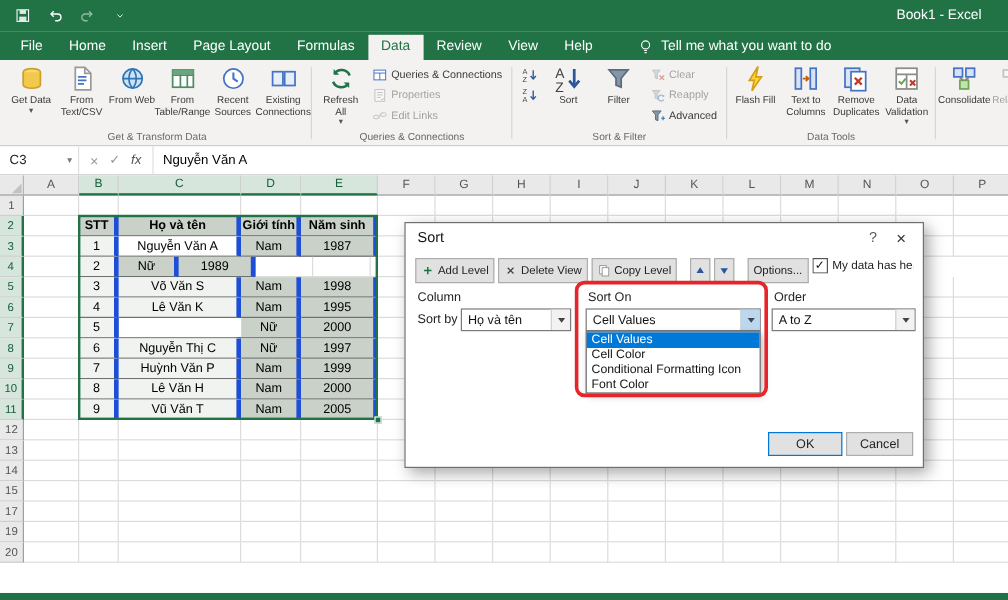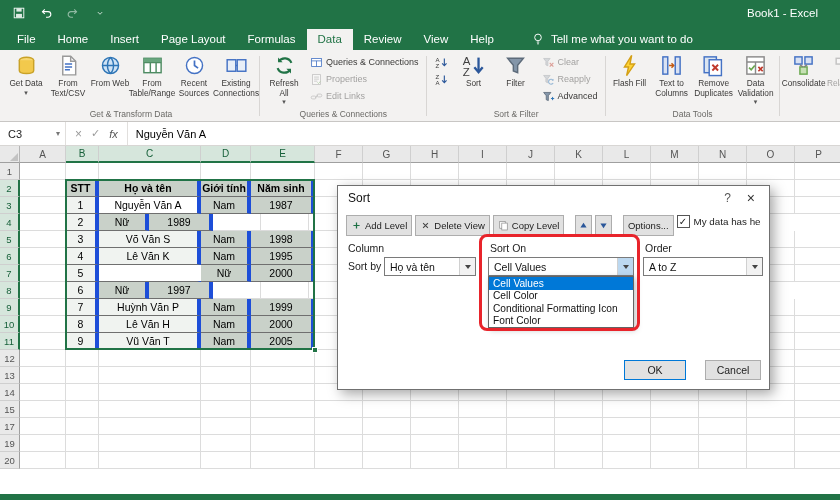--- a/index.html
+++ b/index.html
@@ -80,21 +80,21 @@
   .chkbox{width:13px;height:13px;flex:0 0 13px;background:#fff;border:1px solid #555;display:flex;align-items:center;justify-content:center;font-size:10px;color:#1a1a1a;}
   .chkbox.checked::after{content:"✓";}
   .dlabel{position:absolute;font-size:10.5px;color:#222;}
   .combo{position:absolute;height:19px;background:#fff;border:1px solid #7a7a7a;display:flex;align-items:center;font-size:10.5px;padding-left:5px;top:71px;color:#111;}
   .cbtn{margin-left:auto;width:16px;height:100%;display:flex;align-items:center;justify-content:center;border-left:1px solid #d0d0d0;background:#f2f2f2;}
   .cbtn.open{background:#bcd8f0;}
   .tri{width:0;height:0;border-left:3.5px solid transparent;border-right:3.5px solid transparent;border-top:4.5px solid #444;}
   .droplist{position:absolute;left:150px;top:90px;width:146px;background:#fff;border:1px solid #646464;box-shadow:2px 2px 6px rgba(0,0,0,.25);z-index:45;}
   .dropitem{height:12.5px;display:flex;align-items:center;padding:0 4px;font-size:10.2px;color:#111;white-space:nowrap;overflow:hidden;}
   .dropitem.selhl{background:#0078d7;color:#fff;}
-  .dfoot{position:absolute;right:8px;bottom:9px;display:flex;gap:19px;align-items:center;}
+  .dfoot{position:absolute;right:8px;bottom:9px;display:flex;gap:3px;align-items:center;}
   .dbtn.okbtn{width:62px;height:20px;justify-content:center;border:1px solid #0078d7;font-size:10.5px;}
   .dbtn.cancelbtn{width:56px;height:20px;justify-content:center;font-size:10.5px;}
   .redbox{position:absolute;left:479px;top:234px;width:161px;height:97px;border:3px solid #e8242b;border-radius:8px;z-index:60;pointer-events:none;}
 </style>
 </head>
 <body>
 
 <div class="app">
 
   <div class="titlebar">
@@ -581,20 +581,21 @@
         <div class="cell" style="flex: 0 0 48px; width: 48px;"></div>
         <div class="cell" style="flex: 0 0 48px; width: 48px;"></div>
         <div class="cell" style="flex: 0 0 48px; width: 48px;"></div>
         <div class="cell" style="flex: 0 0 48px; width: 48px;"></div>
         <div class="cell" style="flex: 0 0 48px; width: 48px;"></div>
       </div>
       <div class="grow">
         <div class="rh sel">8</div>
         <div class="cell" style="flex: 0 0 46px; width: 46px;"></div>
         <div class="cell tc lite" style="flex: 0 0 33px; width: 33px;">6</div>
+        <div class="cell tc lite" style="flex: 0 0 102px; width: 102px;">Nguyễn Thị C</div>
         <div class="cell tc shade" style="flex: 0 0 50px; width: 50px;">Nữ</div>
         <div class="cell tc shade" style="flex: 0 0 64px; width: 64px;">1997</div>
         <div class="cell" style="flex: 0 0 48px; width: 48px;"></div>
         <div class="cell" style="flex: 0 0 48px; width: 48px;"></div>
         <div class="cell" style="flex: 0 0 48px; width: 48px;"></div>
         <div class="cell" style="flex: 0 0 48px; width: 48px;"></div>
         <div class="cell" style="flex: 0 0 48px; width: 48px;"></div>
         <div class="cell" style="flex: 0 0 48px; width: 48px;"></div>
         <div class="cell" style="flex: 0 0 48px; width: 48px;"></div>
         <div class="cell" style="flex: 0 0 48px; width: 48px;"></div>

